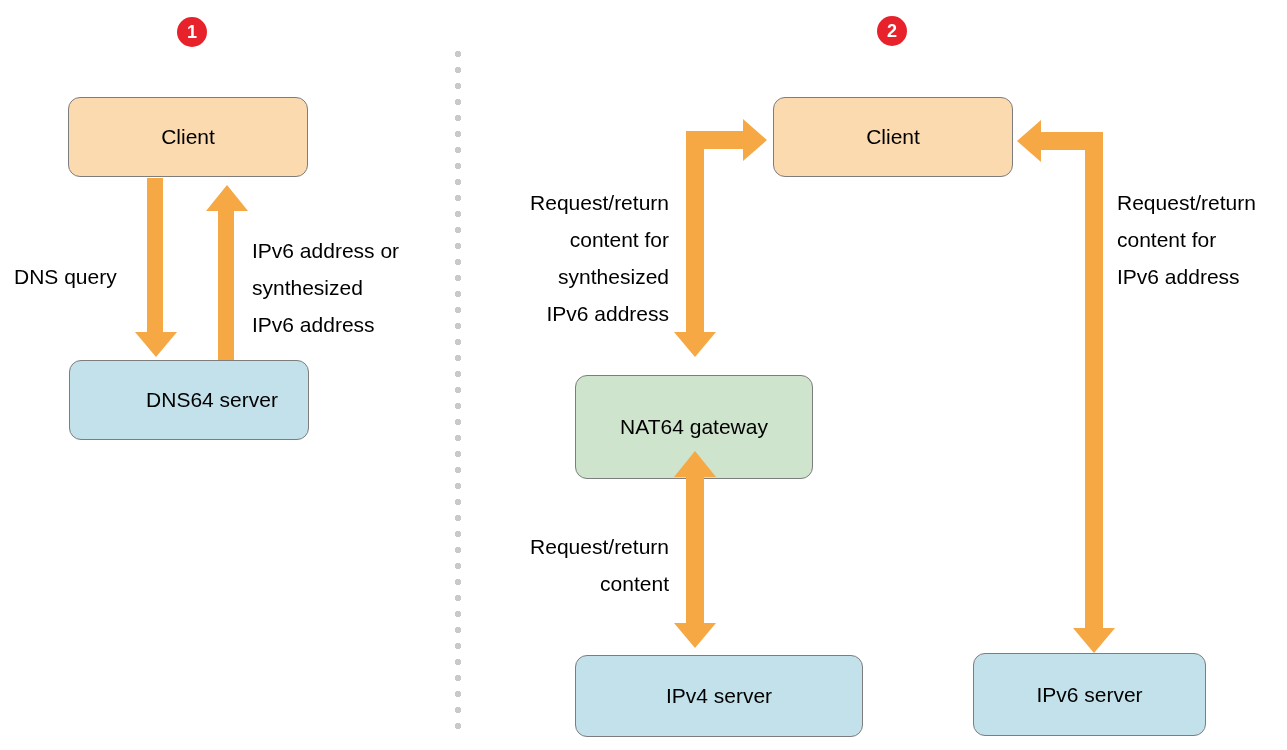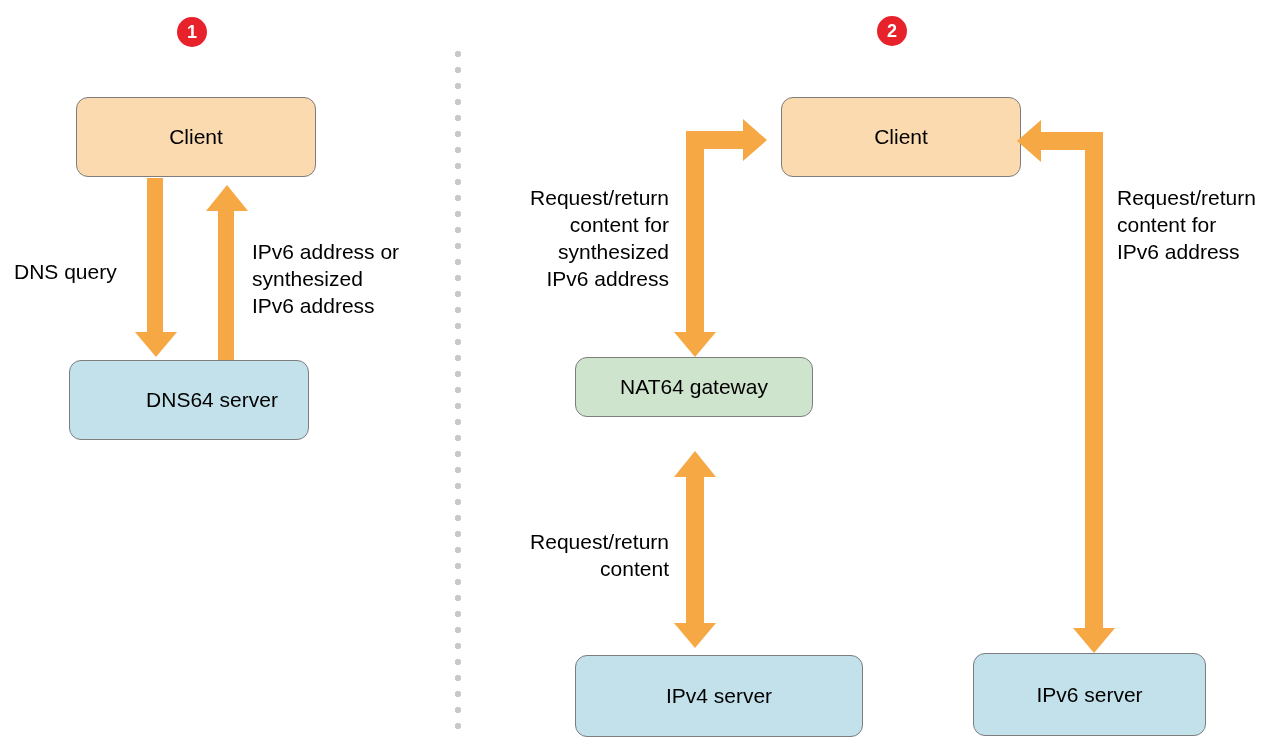--- a/index.html
+++ b/index.html
@@ -9,40 +9,40 @@
   html,body{margin:0;padding:0;background:var(--bg);}
   #canvas{
     position:relative;width:1287px;height:750px;overflow:hidden;background:var(--bg);
     font-family:"Liberation Sans",sans-serif;color:var(--text);
   }
   .node{
     position:absolute;display:flex;align-items:center;justify-content:center;
     border:1.5px solid var(--border);border-radius:12px;
     font-size:21px;box-sizing:border-box;
   }
-  .node.peach{background:var(--peach);margin-left:8px;}
+  .node.peach{background:var(--peach);}
   .node.blue{background:var(--blue);}
   .node.green{background:var(--green);}
   .badge{
     position:absolute;width:30px;height:30px;border-radius:50%;background:var(--red);
     color:#fff;font-size:18px;font-weight:bold;display:flex;align-items:center;justify-content:center;
   }
   .divider{
     position:absolute;left:455px;top:46px;width:6px;height:688px;
     background-image:radial-gradient(circle 3px at 3px 8px, var(--dot) 0 3px, transparent 3px);
     background-size:6px 16px;background-repeat:repeat-y;
   }
   .shaft{position:absolute;background:var(--orange);}
   .tri{position:absolute;width:0;height:0;}
   .tri-down{border-left:21px solid transparent;border-right:21px solid transparent;border-top:25px solid var(--orange);}
   .tri-up{border-left:21px solid transparent;border-right:21px solid transparent;border-bottom:26px solid var(--orange);}
   .tri-right{border-top:21px solid transparent;border-bottom:21px solid transparent;border-left:24px solid var(--orange);}
   .tri-left{border-top:21px solid transparent;border-bottom:21px solid transparent;border-right:24px solid var(--orange);}
   .edge-label{
-    position:absolute;font-size:21px;line-height:27px;white-space:pre-line;
+    position:absolute;font-size:21px;line-height:37px;white-space:pre-line;
   }
   .align-right{text-align:right;}
 </style>
 </head>
 <body>
 
 <div id="canvas">
 
   <div class="badge" style="left:177px;top:17px;">1</div>
   <div class="badge" style="left:877px;top:16px;">2</div>
@@ -56,26 +56,26 @@
     <div class="shaft" style="left:147px;top:178px;width:16px;height:154px;"></div>
     <div class="tri tri-down" style="left:135px;top:332px;"></div>
   </div>
 
   <div>
     <div class="tri tri-up" style="left:206px;top:185px;"></div>
     <div class="shaft" style="left:218px;top:211px;width:16px;height:149px;"></div>
   </div>
 
   <div class="edge-label" style="left:14px;top:258px;">DNS query</div>
-  <div class="edge-label" style="left:252px;top:238px;">IPv6 address or
+  <div class="edge-label" style="left:252px;top:232px;">IPv6 address or
 synthesized
 IPv6 address</div>
 
   <div class="node peach" style="left:773px;top:97px;width:240px;height:80px;">Client</div>
-  <div class="node green" style="left:575px;top:357px;width:238px;height:60px;">NAT64 gateway</div>
+  <div class="node green" style="left:575px;top:375px;width:238px;height:104px;">NAT64 gateway</div>
   <div class="node blue" style="left:575px;top:655px;width:288px;height:82px;">IPv4 server</div>
   <div class="node blue" style="left:973px;top:653px;width:233px;height:83px;">IPv6 server</div>
 
   <div>
     <div class="shaft" style="left:686px;top:131px;width:18px;height:201px;"></div>
     <div class="shaft" style="left:686px;top:131px;width:57px;height:18px;"></div>
     <div class="tri tri-right" style="left:743px;top:119px;"></div>
     <div class="tri tri-down" style="left:674px;top:332px;"></div>
   </div>
 

